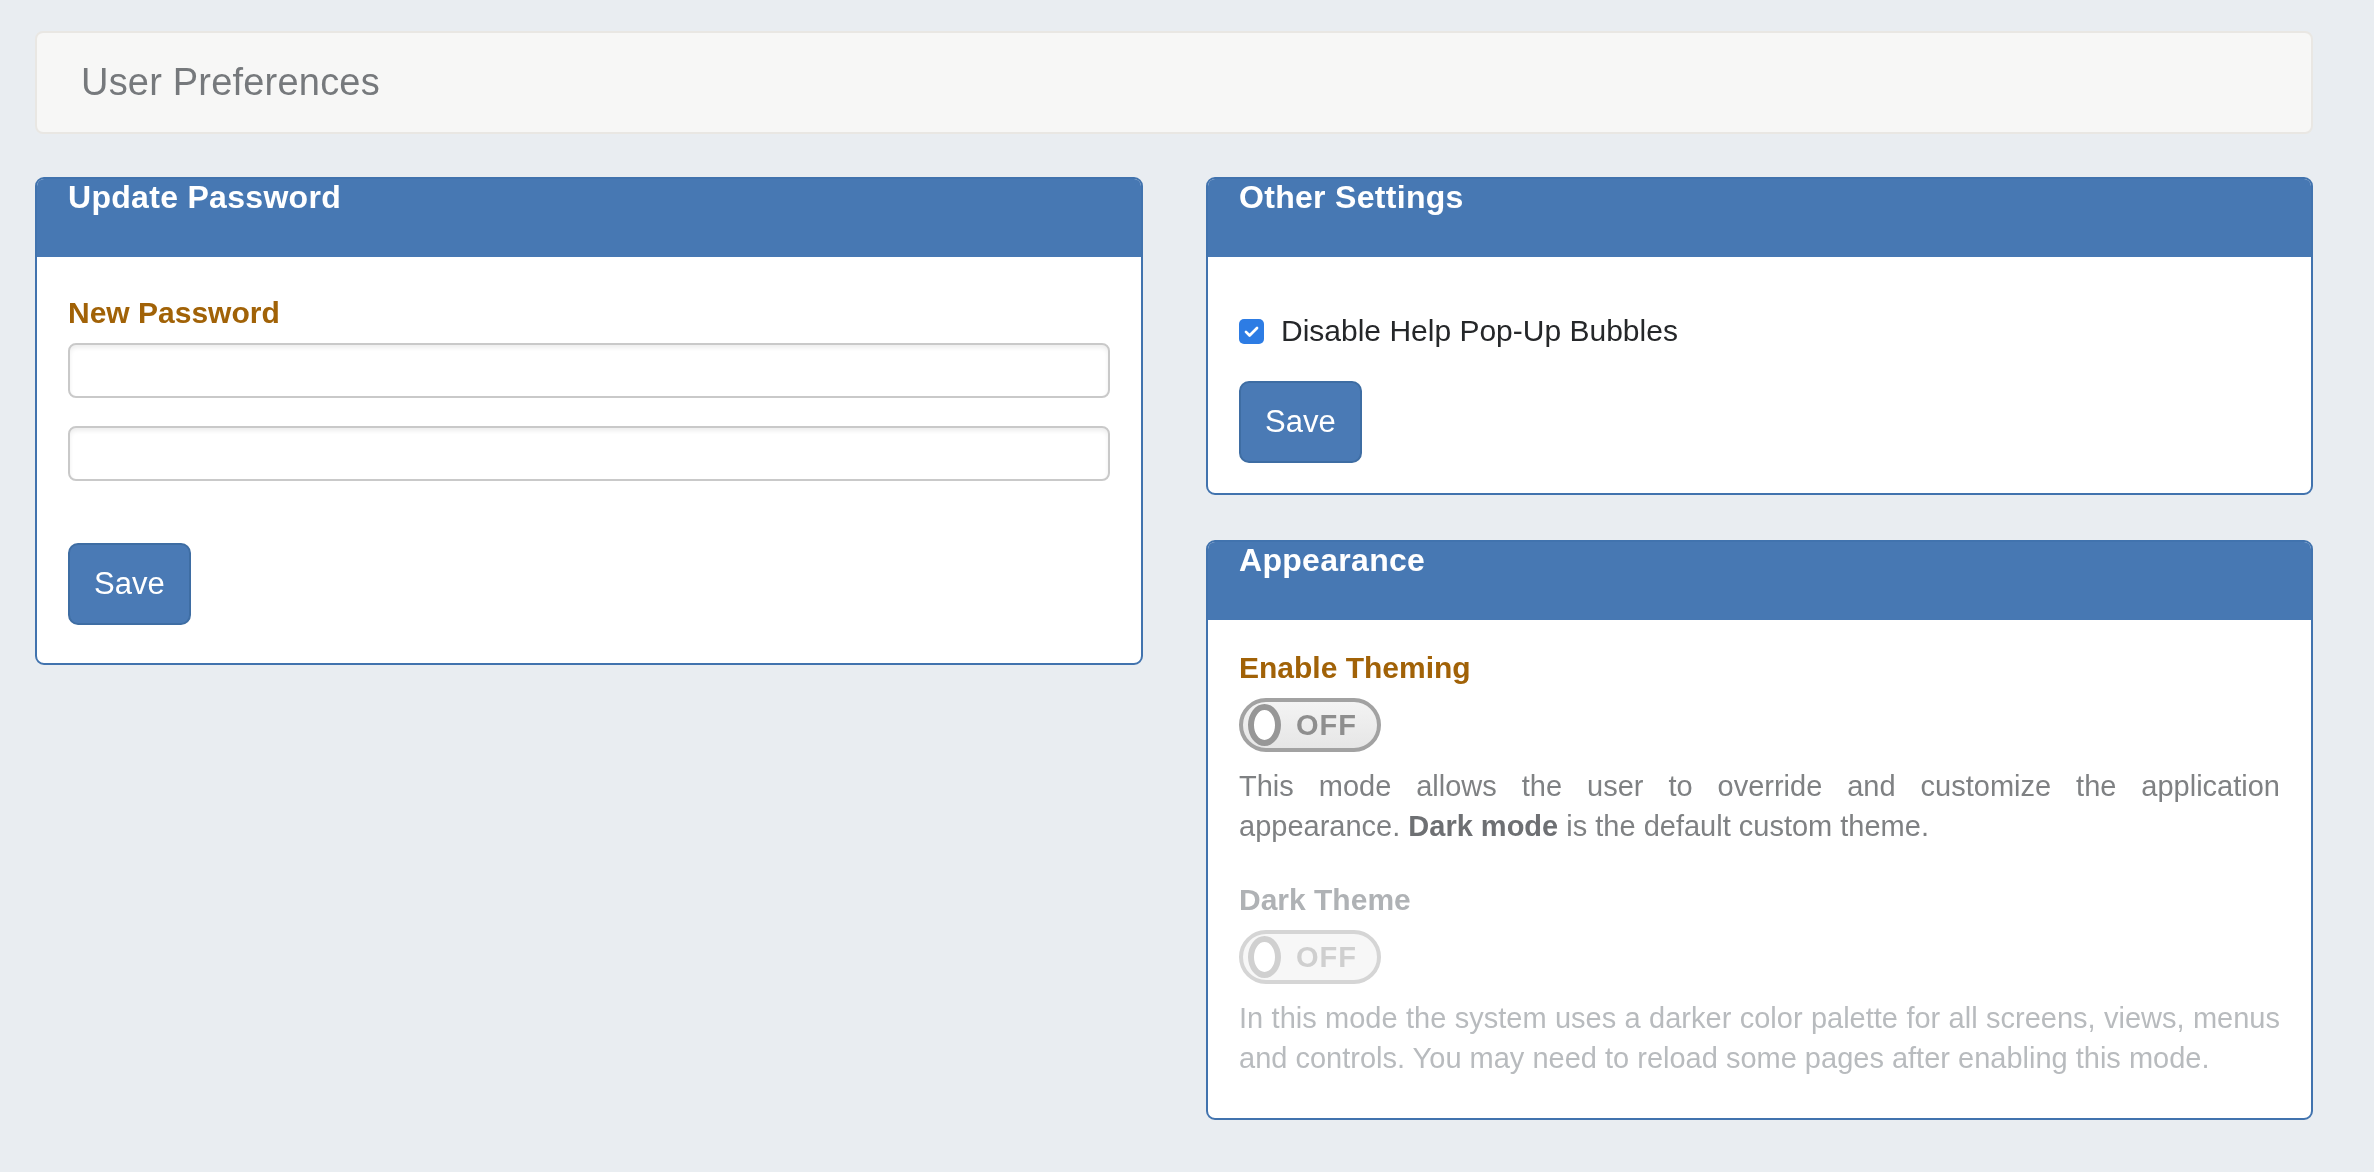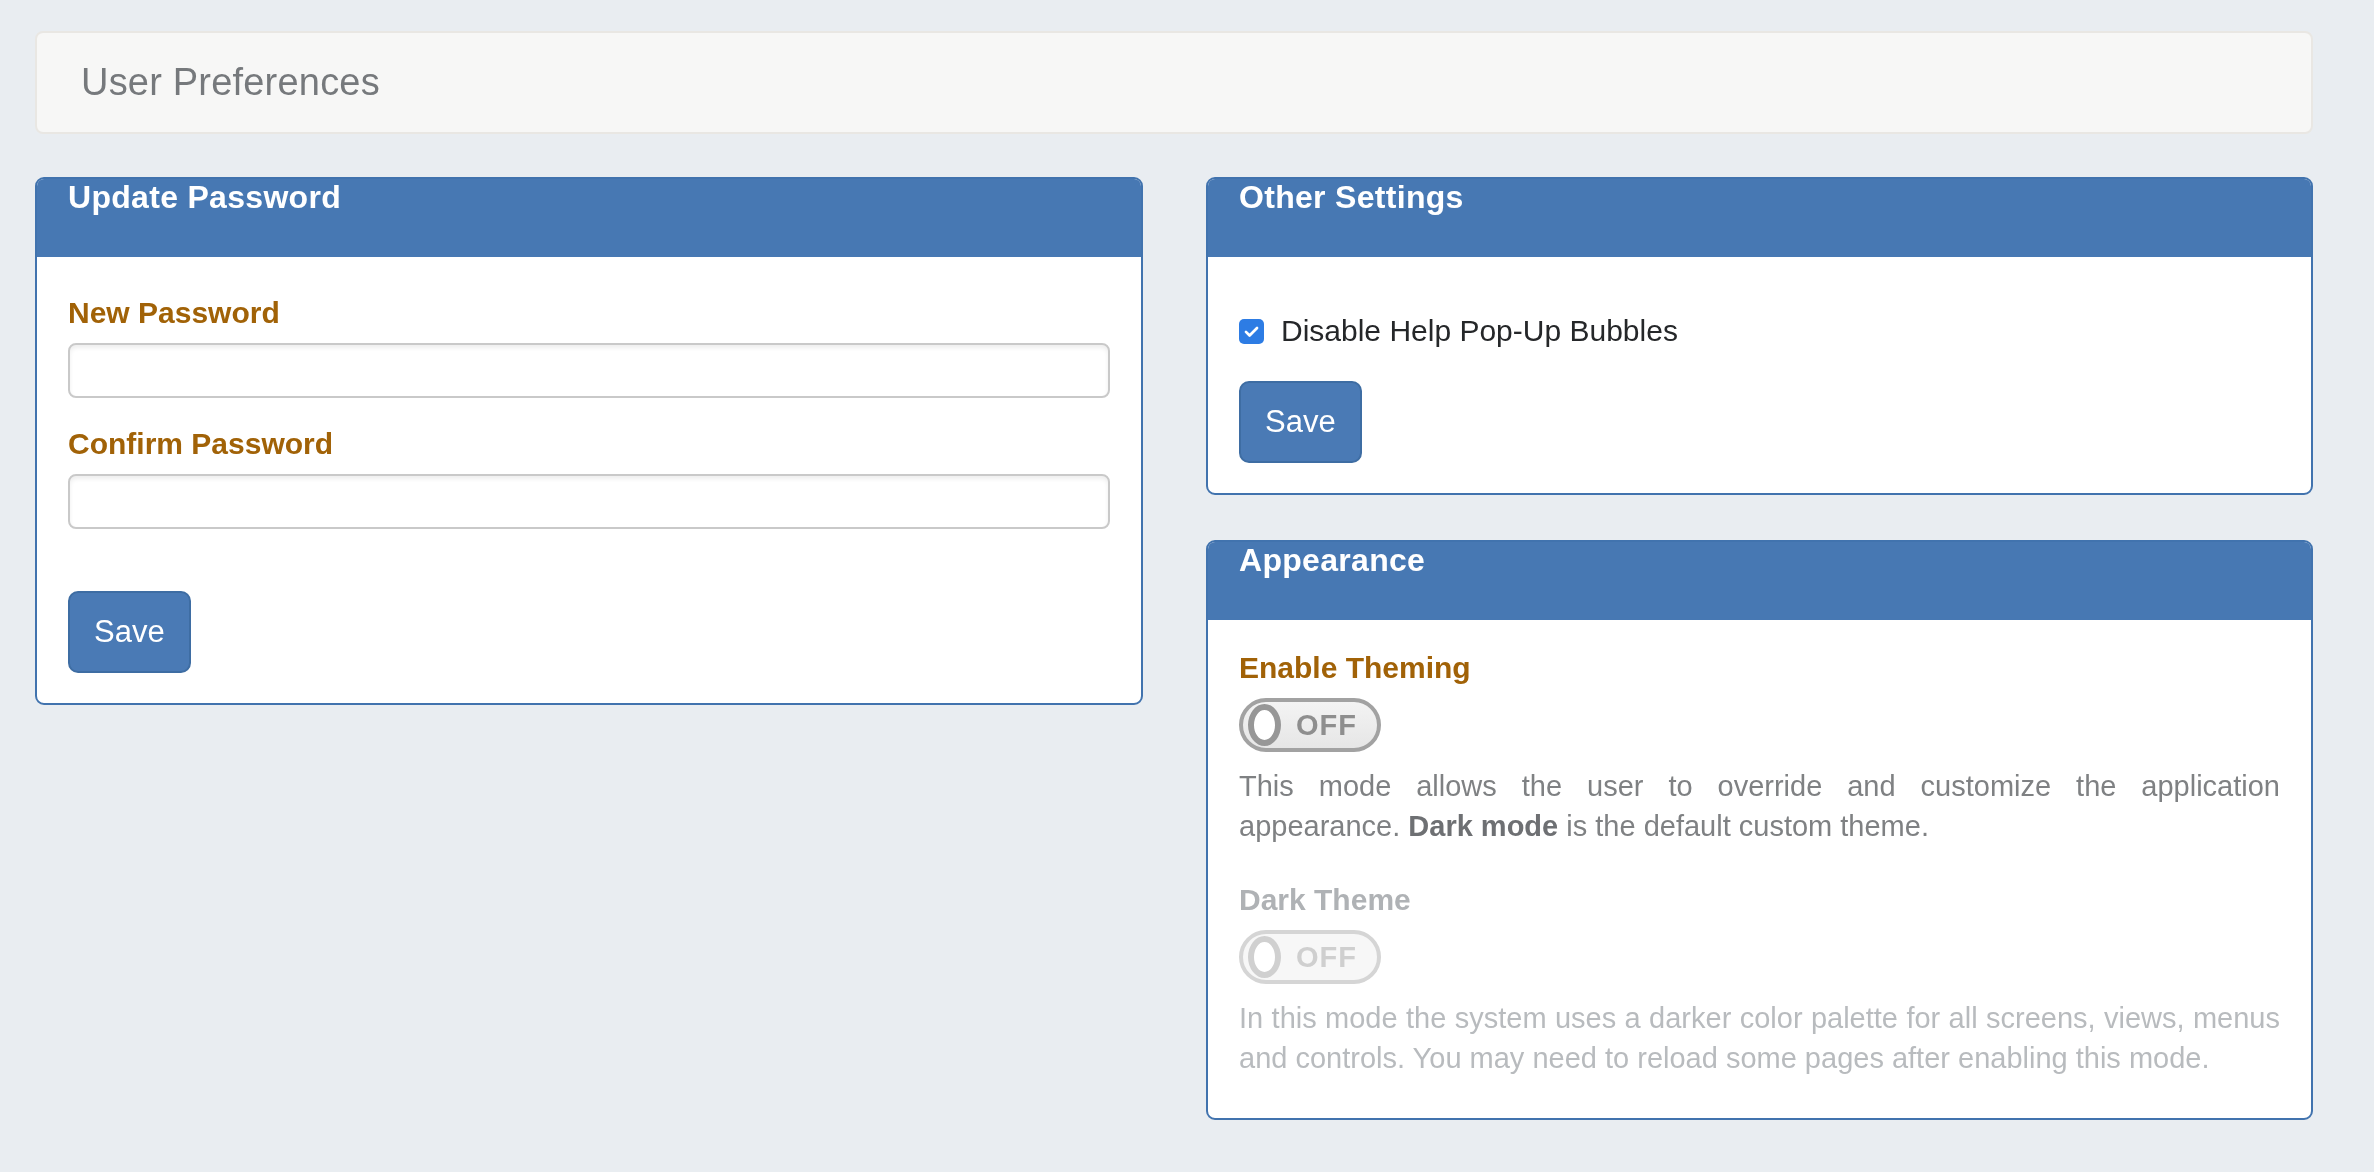--- a/index.html
+++ b/index.html
@@ -126,21 +126,20 @@
   <div class="row">
 
     <div class="col-left">
       <div class="card card-password">
         <div class="card-header">
           <h2>Update Password</h2>
         </div>
         <div class="card-body">
           <label class="field-label">New Password</label>
           <input class="text-input" type="password" value="" style="">
-          <label class="field-label" style="margin-top:0;">Confirm Password</label>
           <input class="text-input" type="password" value="" style="">
           <div>
             <button class="btn btn-pw">Save</button>
           </div>
         </div>
       </div>
     </div>
 
     <div class="col-right">
 

